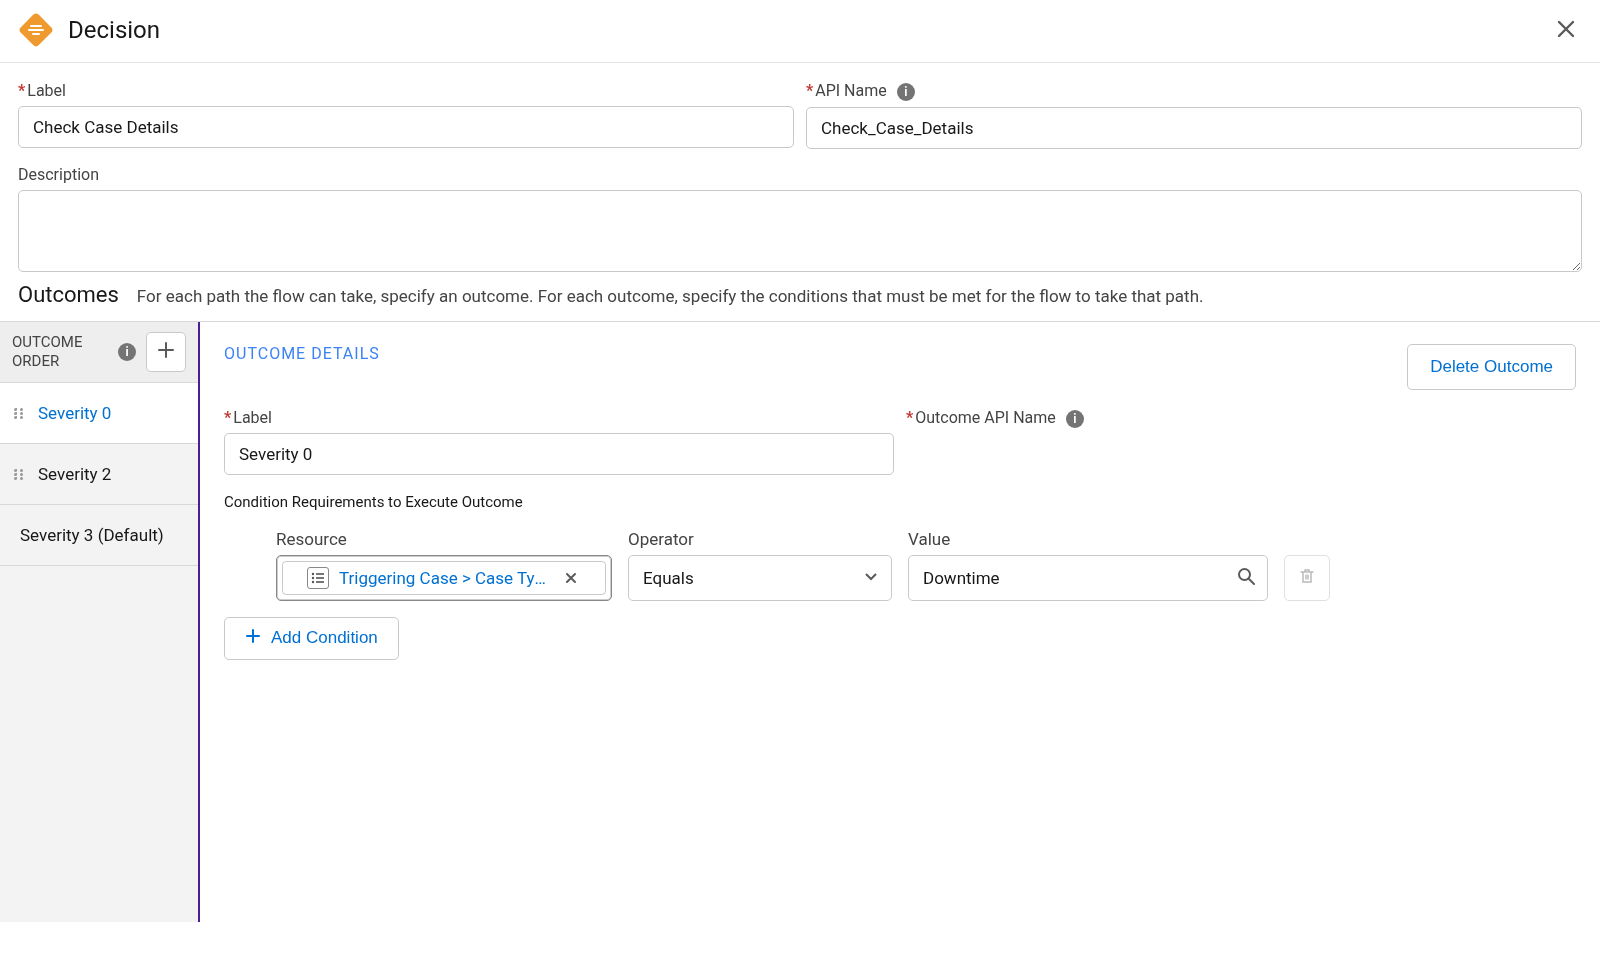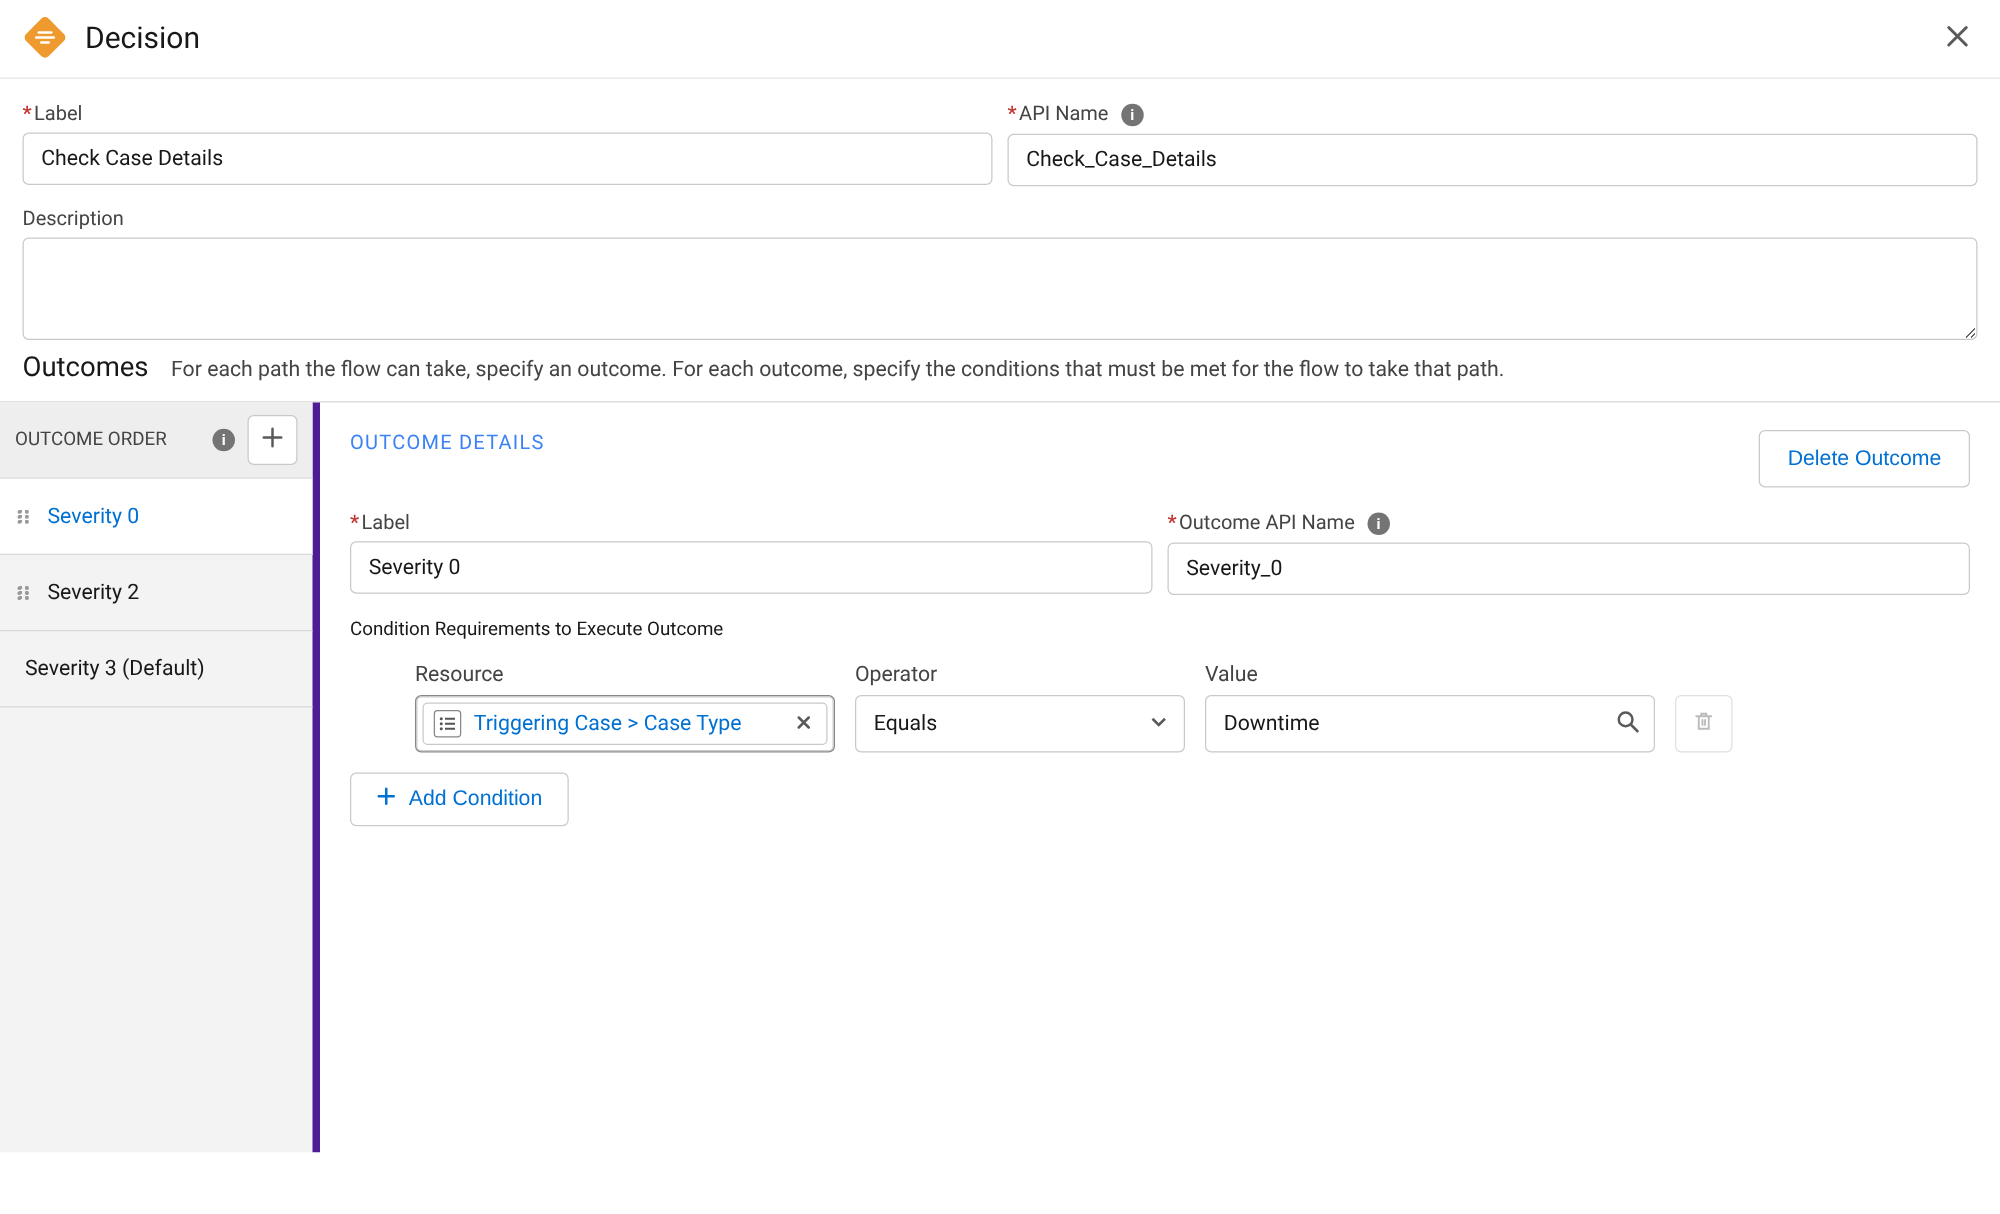--- a/index.html
+++ b/index.html
@@ -104,23 +104,23 @@
   }
 
   
   .main {
     display: flex;
     border-top: 1px solid #d8d8d8;
   }
 
   
   .sidebar {
-    width: 256px;
+    width: 200px;
     background: #f3f3f3;
-    border-right: 6px solid #4c1d95;
+    border-right: 2px solid #4c1d95;
     min-height: 600px;
   }
   .sidebar-header {
     display: flex;
     align-items: center;
     padding: 10px 12px;
     border-bottom: 1px solid #d8d8d8;
     background: #eeeeee;
   }
   .sidebar-header-label {
@@ -242,21 +242,21 @@
     box-shadow: 0 0 0 1px #ccc inset;
     border-radius: 5px;
     padding: 5px;
     height: 46px;
     display:flex; align-items:center;
   }
   .resource-pill {
     display:flex; align-items:center;
     border: 1px solid #c9c9c9;
     border-radius: 4px;
-    padding: 5px 8px;
+    padding: 5px 24px;
     gap: 10px;
     background:#fff;
     width:100%;
     height:100%;
   }
   .resource-pill .pill-icon {
     width:22px;height:22px;border:1px solid #888;border-radius:3px;
     display:flex;align-items:center;justify-content:center;
   }
   .resource-pill .pill-text { color:#0070d2; font-size:17px; flex:1; white-space:nowrap; overflow:hidden; text-overflow:ellipsis;}
@@ -407,21 +407,20 @@
     <div class="row">
       <div class="field">
         <label class="req">Label</label>
         <input type="text" value="Severity 0" style="">
       </div>
       <div class="field">
         <label>
           <span class="req">Outcome API Name</span>
           <span class="info-icon">i</span>
         </label>
-        <input type="text" value="Severity_0" style="">
       </div>
     </div>
 
     <div class="cond-req">
       <span class="lbl">Condition Requirements to Execute Outcome</span>
     </div>
 
     
     <div class="cond-row">
       <div class="cond-col col-resource">

